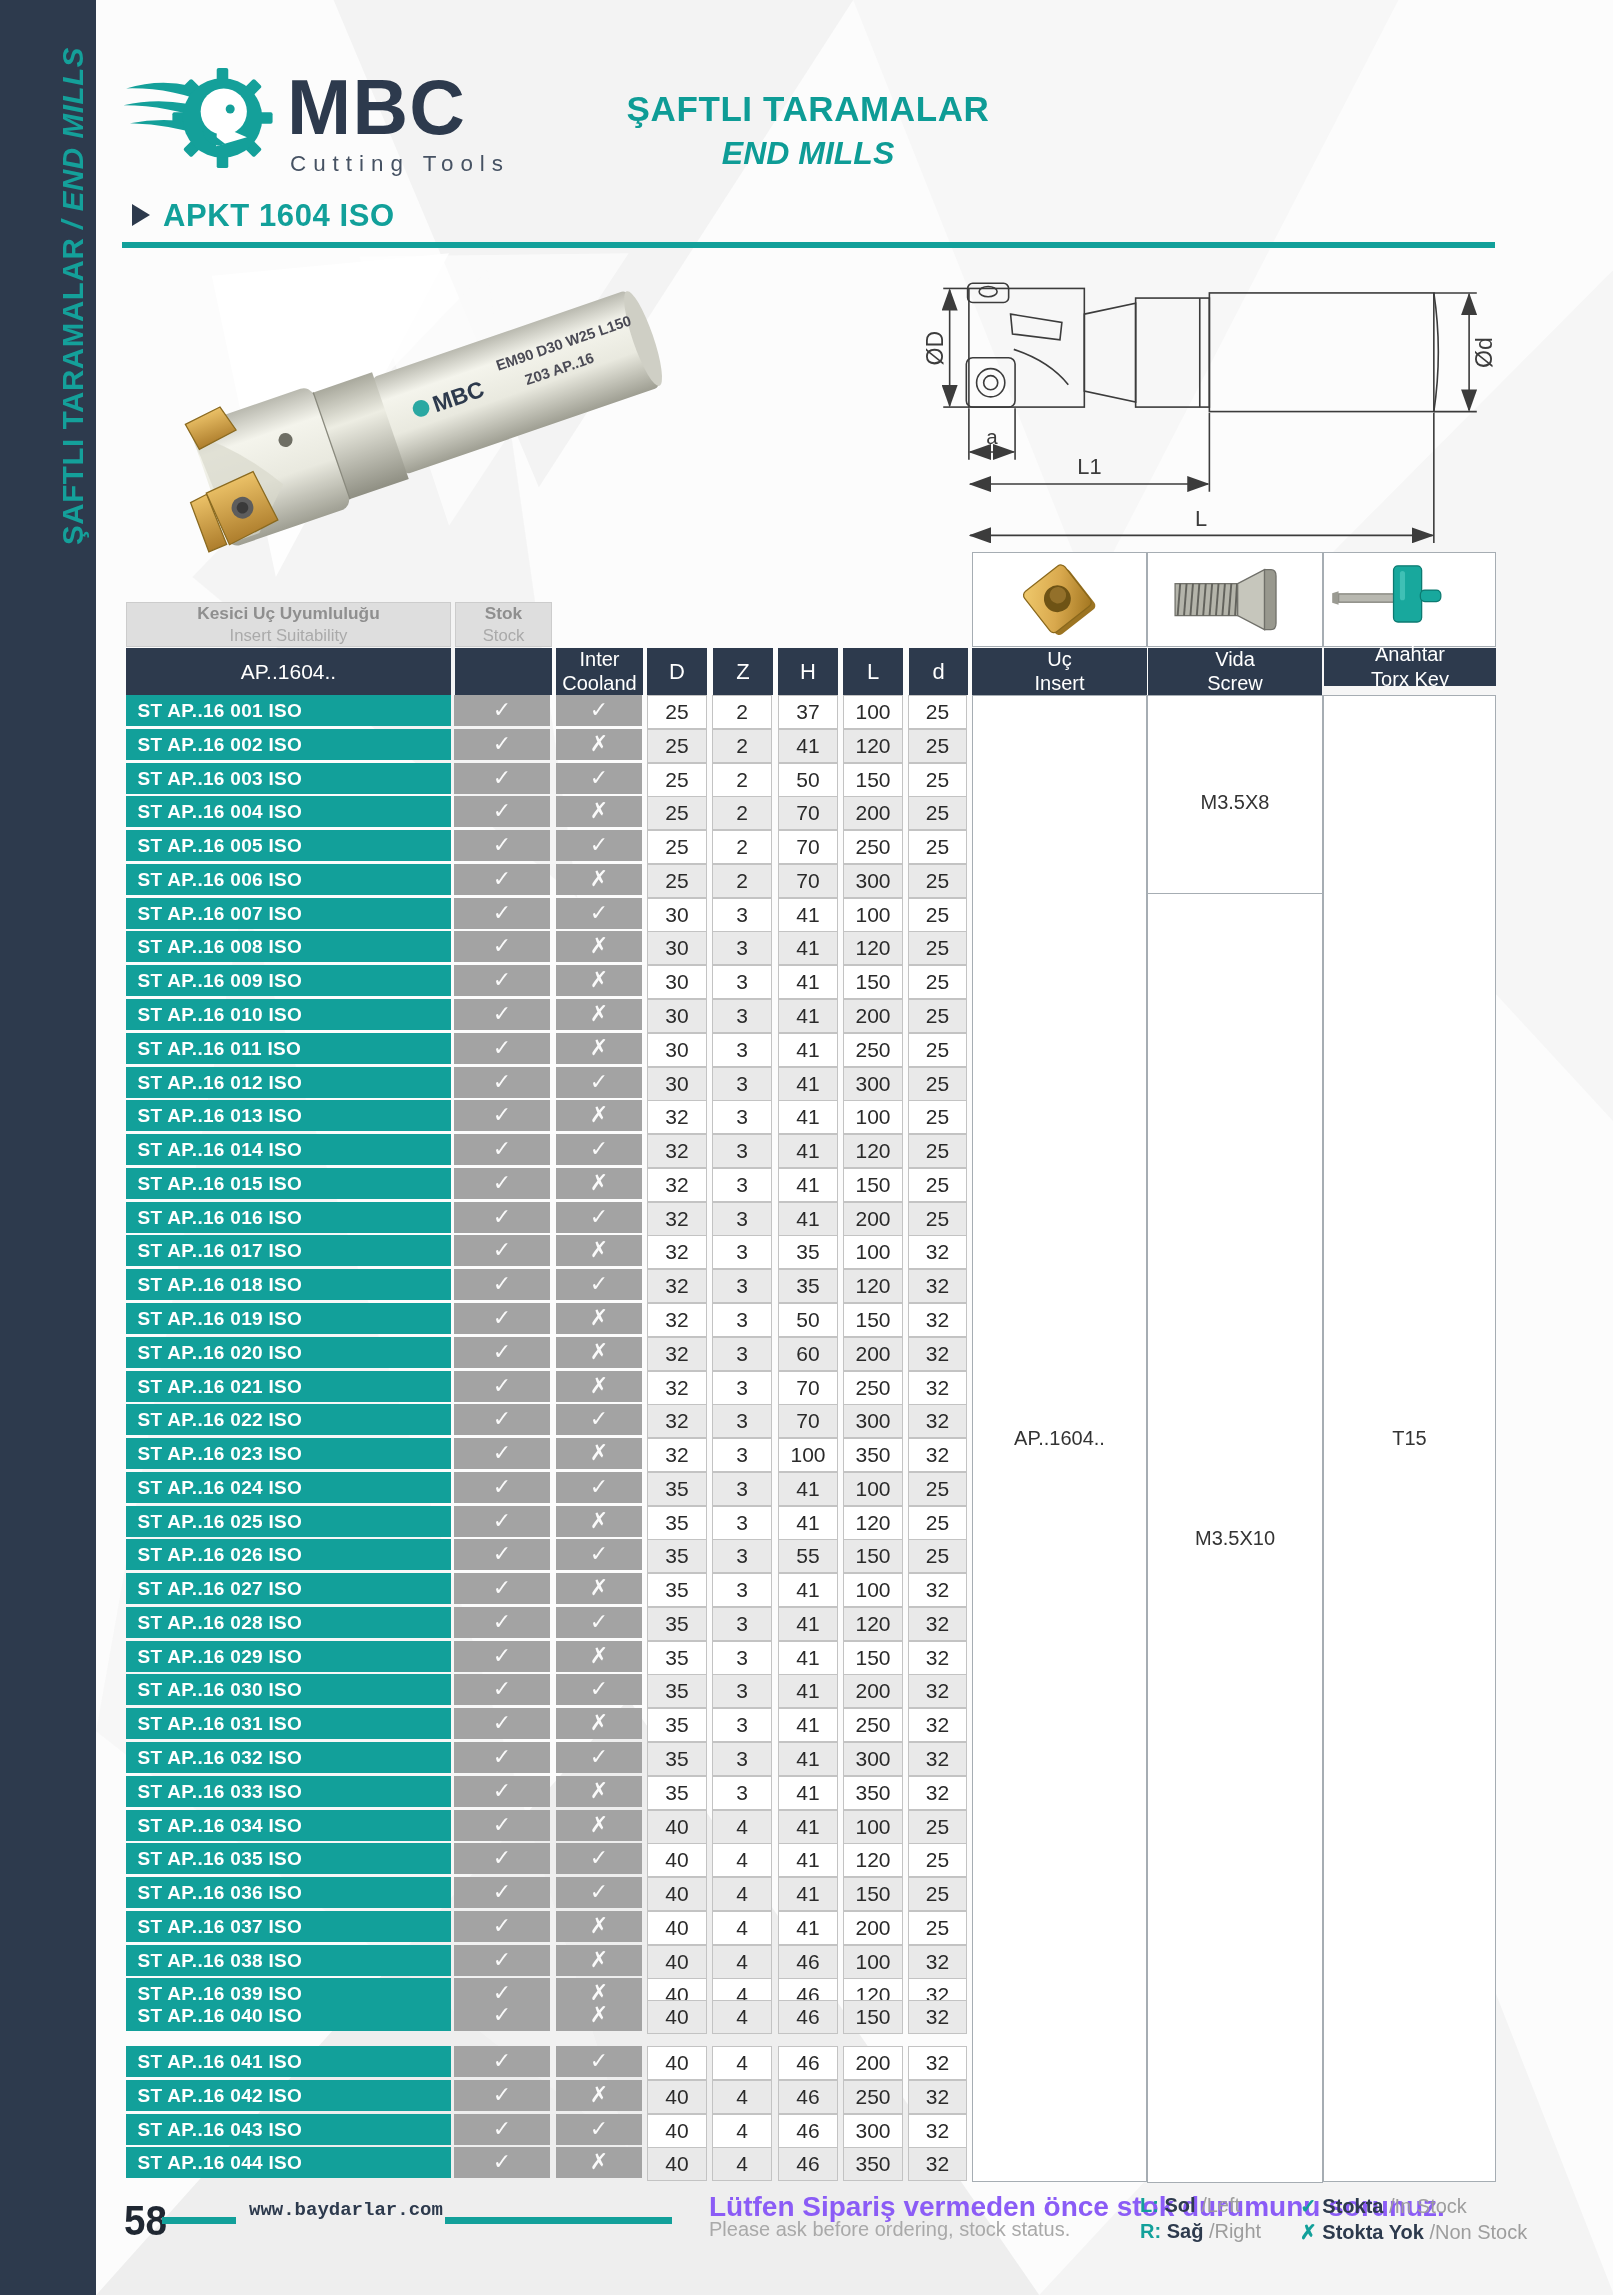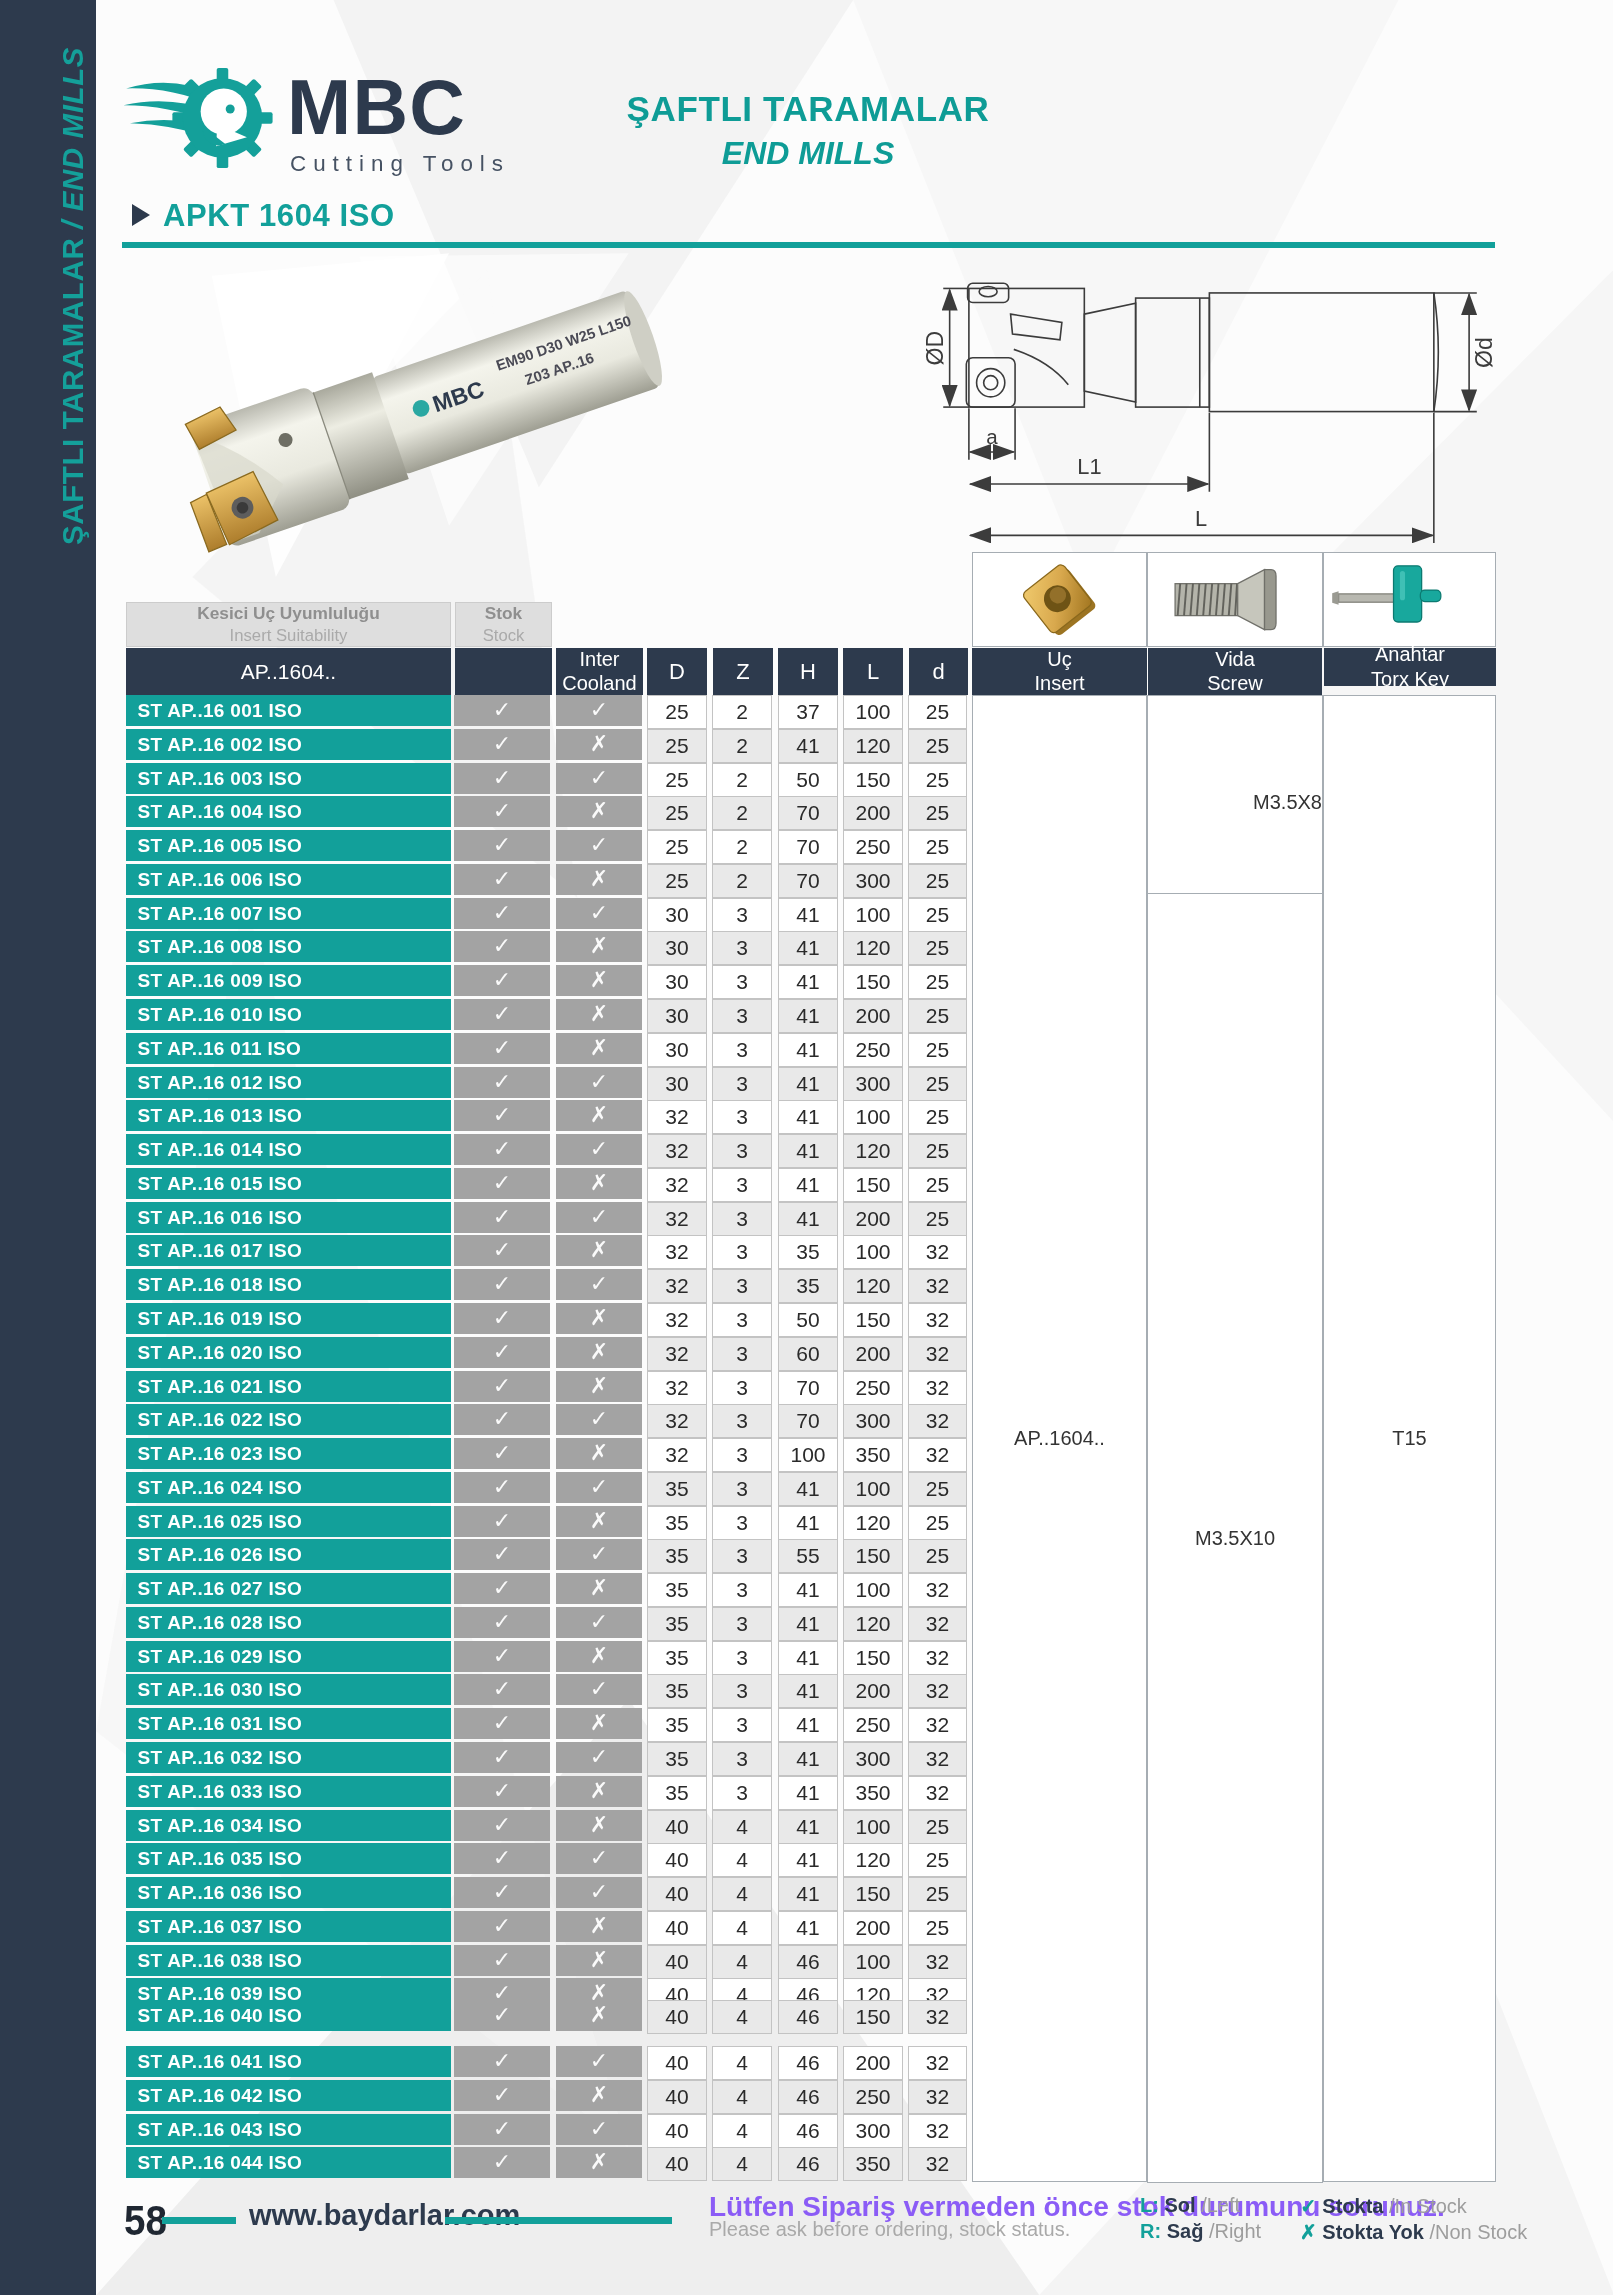--- a/index.html
+++ b/index.html
@@ -54,21 +54,21 @@
   .c-L{left:717px;width:60px;}.c-d{left:782px;width:59px;}
 
   
   .pbox{position:absolute;background:#ffffff;border:1.3px solid #a6adb3;box-sizing:border-box;}
   .rcell{position:absolute;background:#ffffff;border:1.3px solid #a6adb3;box-sizing:border-box;
     display:flex;align-items:center;justify-content:center;font-size:20px;color:#333;}
 
   
   .page-num{position:absolute;left:124px;top:2197px;font-size:42px;font-weight:800;color:#1f2732;transform:scaleX(.92);transform-origin:0 0;}
   .fbar{position:absolute;top:2217px;height:7px;background:#12A09A;}
-  .site{position:absolute;left:249px;top:2199px;font-size:29px;font-weight:600;color:#2D3A4D;}
+  .site{position:absolute;left:249px;top:2199px;font-size:19px;font-weight:600;color:#2D3A4D;font-family:Liberation Mono, monospace;}
   .notice-tr{position:absolute;left:709px;top:2191px;font-size:28px;font-weight:700;color:#8b5cf6;}
   .notice-en{position:absolute;left:709px;top:2218px;font-size:20px;color:#a9a9a9;}
   .legend{position:absolute;font-size:20px;white-space:nowrap;}
   .legend .key{color:#12A09A;font-weight:800;}
   .legend .tr{color:#2D3A4D;font-weight:700;}
   .legend .en{color:#9d9d9d;}
 </style>
 </head>
 <body>
 
@@ -755,21 +755,21 @@
         <div class="cell c-num c-Z">4</div>
         <div class="cell c-num c-H">46</div>
         <div class="cell c-num c-L">350</div>
         <div class="cell c-num c-d">32</div>
       </div>
     </div>
 
   <div class="rcell" style="left:972px;top:695px;width:175px;height:1487px;">
     <span>AP..1604..</span>
   </div>
-  <div class="rcell" style="left:1147px;top:695px;width:176px;height:215px;justify-content:flex-end;">
+  <div class="rcell" style="left:1147px;top:695px;width:176px;height:215px;">
     <span>M3.5X8</span>
   </div>
   <div class="rcell" style="left:1147px;top:893px;width:176px;height:1290px;">
     <span>M3.5X10</span>
   </div>
   <div class="rcell" style="left:1323px;top:695px;width:173px;height:1487px;">
     <span>T15</span>
   </div>
 
   <div class="page-num">58</div>

